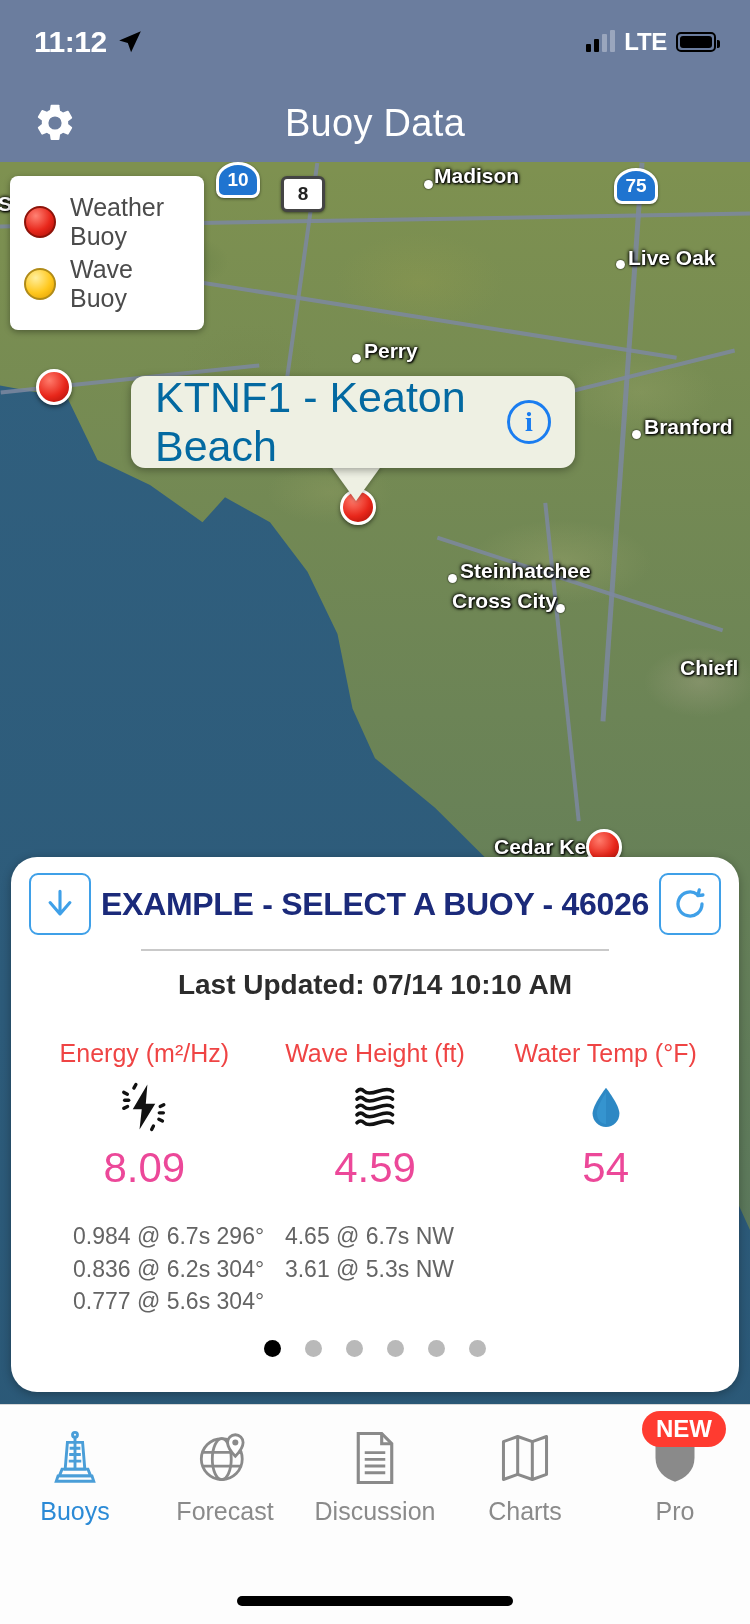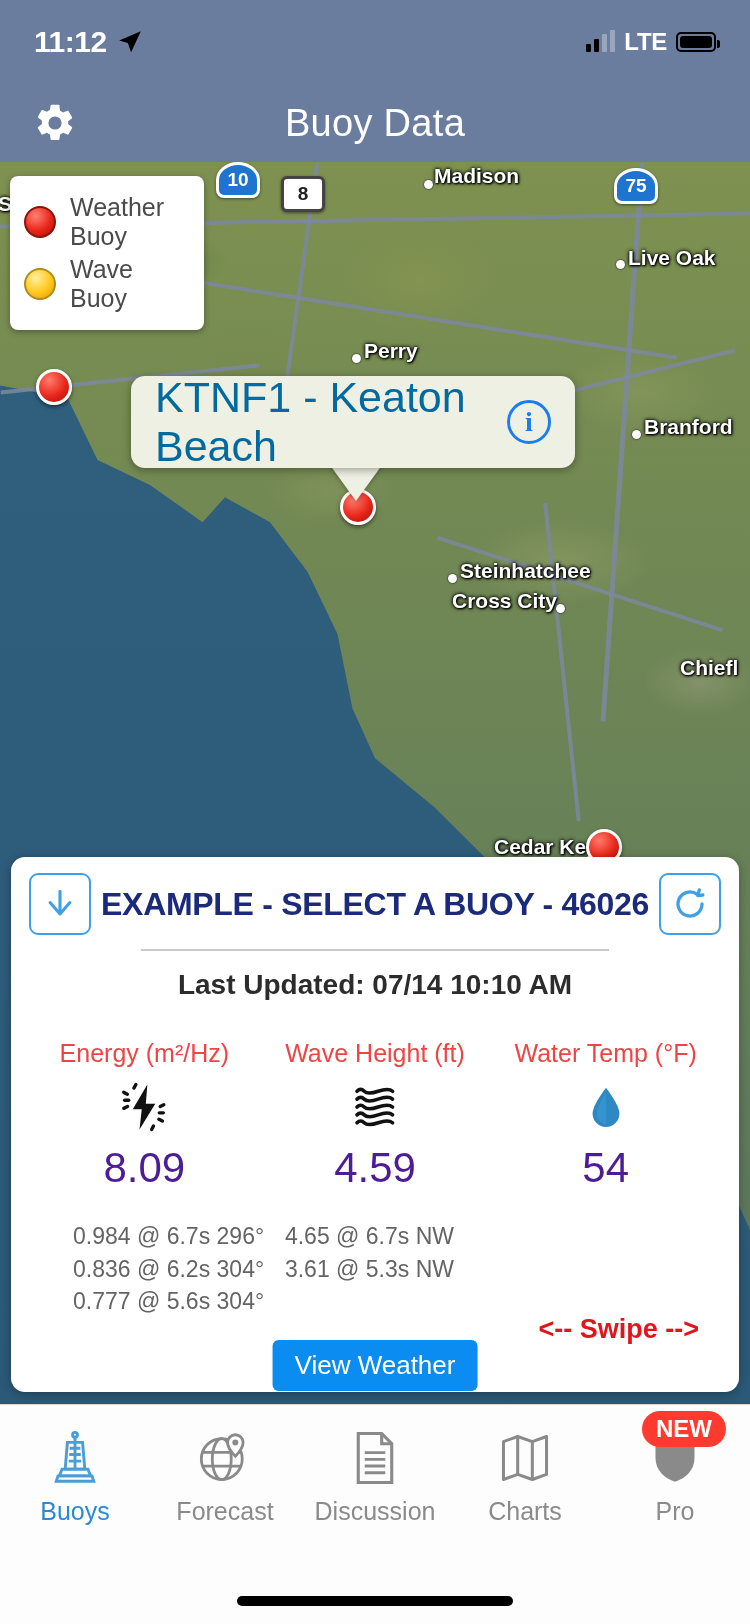--- a/index.html
+++ b/index.html
@@ -129,21 +129,21 @@
   .callout-tail{
     position:absolute; left:330px; top:303px; width:0; height:0;
     border-left:26px solid transparent; border-right:26px solid transparent;
     border-top:36px solid #eef0e3;
     filter:drop-shadow(0 2px 2px rgba(0,0,0,.25));
   }
 
   
   .card{
     position:absolute; left:11px; top:857px; width:728px; height:535px;
-    background:#fff; border-radius:14px; box-shadow:0 2px 10px rgba(0,0,0,.3);
+    background:#fff; border-radius:26px; box-shadow:0 2px 10px rgba(0,0,0,.3);
     padding:16px 18px 0 18px;
   }
   .card-head{ display:flex; align-items:center; gap:10px; }
   .sq-btn{
     width:62px; height:62px; flex:0 0 auto;
     border:2px solid #3fa0e8; border-radius:9px;
     display:flex; align-items:center; justify-content:center;
     background:#fff;
   }
   .card-title{
@@ -152,21 +152,21 @@
   }
   .divider{ width:468px; height:2px; background:#c9c9c9; margin:14px auto 0 auto; }
   .updated{
     text-align:center; font-size:28px; font-weight:bold;
     color:#2c2c2c; margin-top:18px;
   }
   .cols{ display:flex; margin-top:38px; }
   .col{ flex:1; text-align:center; }
   .col-head{ font-size:25px; color:#ef4444; }
   .col-icon{ height:58px; display:flex; align-items:center; justify-content:center; margin-top:10px; }
-  .col-val{ font-size:42px; color:#4c1d95; margin-top:8px; font-weight:400; }
+  .col-val{ font-size:42px; color:#ec4899; margin-top:8px; font-weight:400; }
 
   .details{ display:flex; margin-top:28px; padding:0 44px; }
   .det-col{ flex:1; }
   .det-col.third{ flex:0.85; }
   .det-line{ font-size:23px; color:#646464; line-height:1.42; }
 
   .cta-row{ position:relative; margin-top:22px; height:50px; }
   .view-btn{
     position:absolute; left:50%; transform:translateX(-50%);
     background:#0a8cf0; color:#fff; font-size:26px;
@@ -366,24 +366,20 @@
         <div class="det-line">0.836 @ 6.2s 304°</div>
         <div class="det-line">0.777 @ 5.6s 304°</div>
       </div>
       <div class="det-col">
         <div class="det-line">4.65 @ 6.7s NW</div>
         <div class="det-line">3.61 @ 5.3s NW</div>
       </div>
       <div class="det-col third"></div>
     </div>
 
-    <div class="cta-row">
-      <span class="swipe">&lt;-- Swipe --&gt;</span>
-      <button class="view-btn">View Weather</button>
-    </div>
 
     <div class="dots">
       <span class="dot active"></span>
       <span class="dot"></span>
       <span class="dot"></span>
       <span class="dot"></span>
       <span class="dot"></span>
       <span class="dot"></span>
     </div>
   </div>

